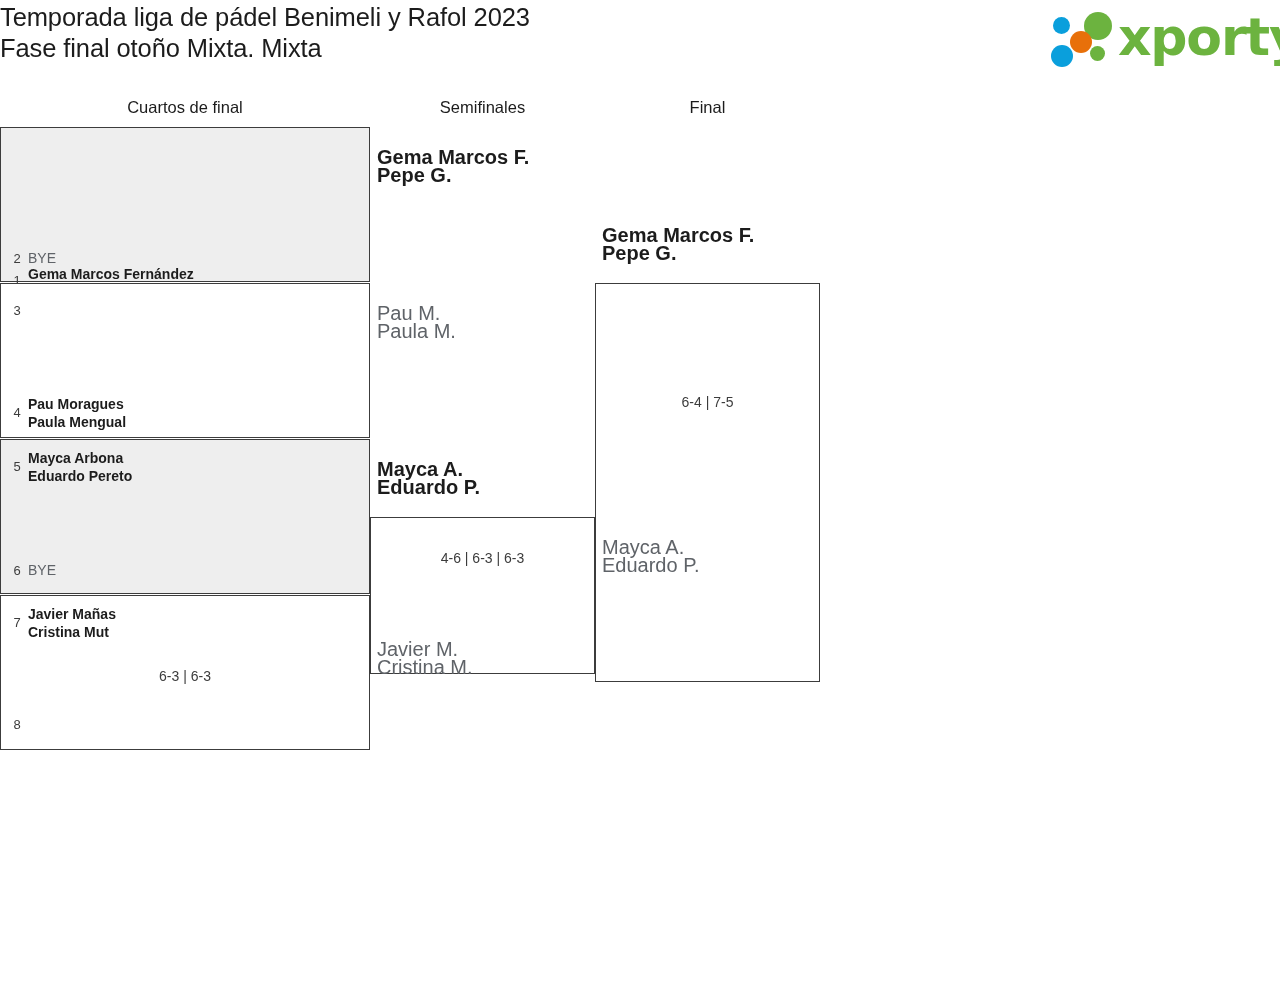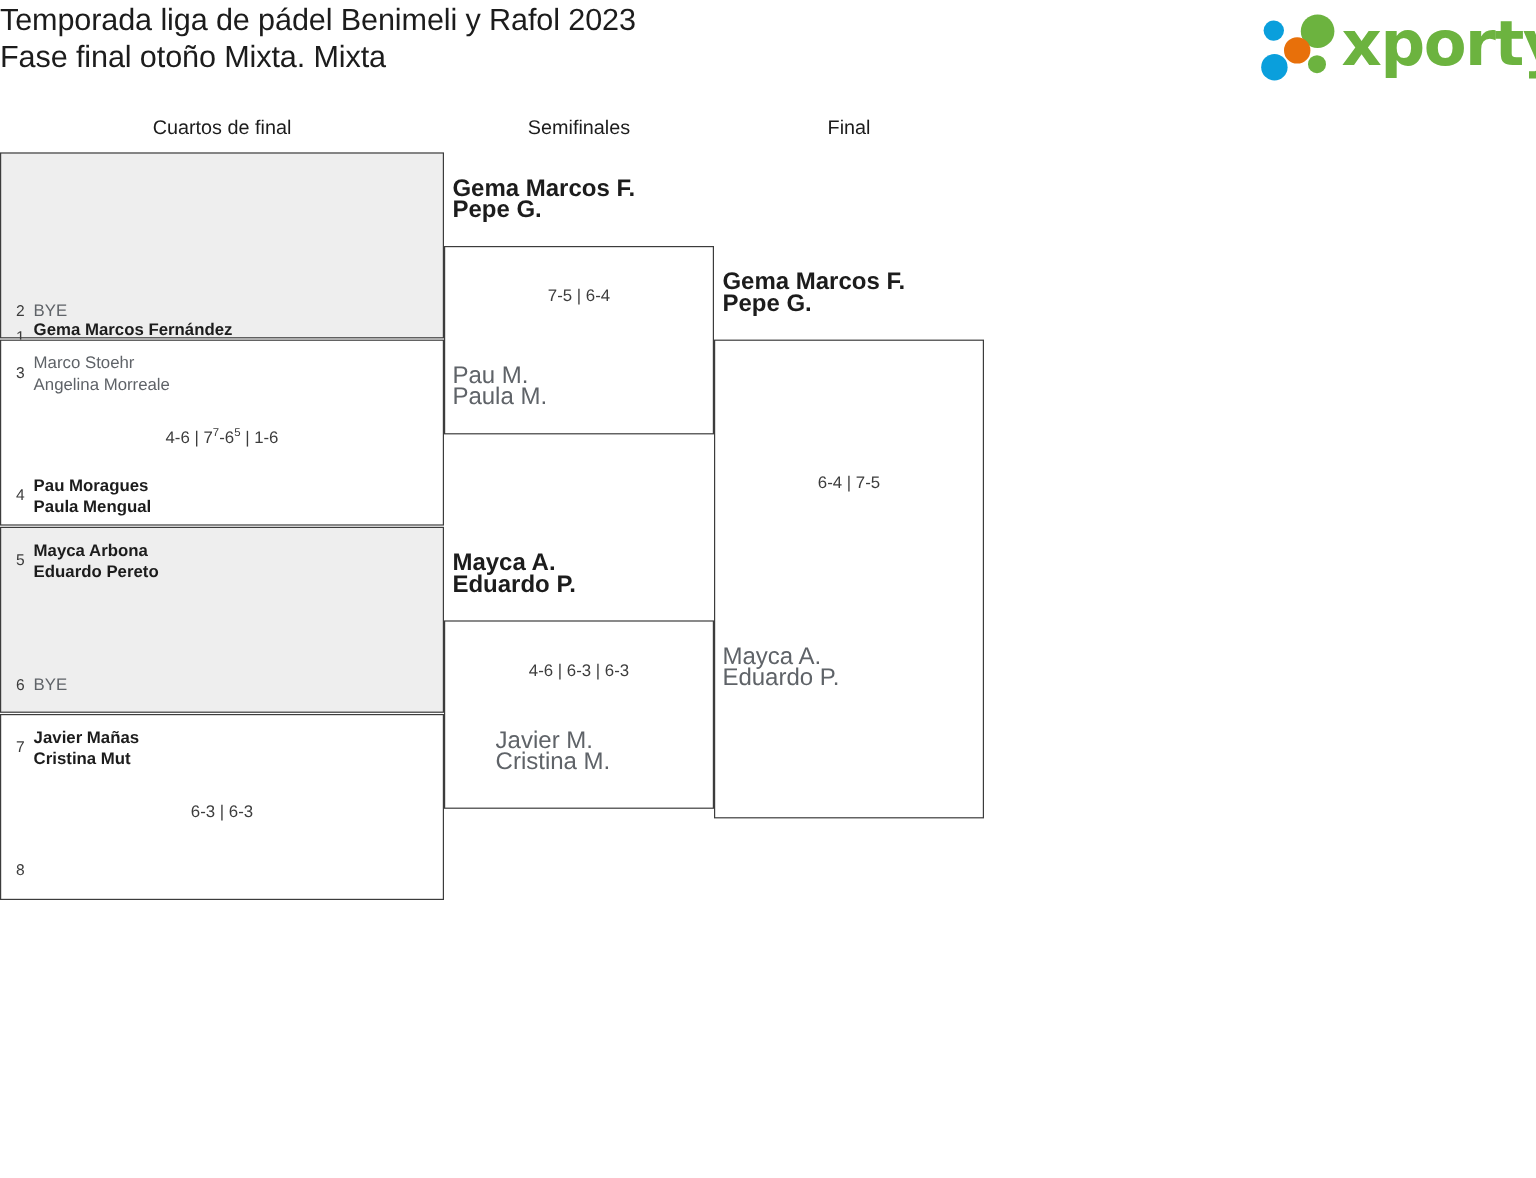--- a/index.html
+++ b/index.html
@@ -150,23 +150,20 @@
     <span class="seed" style="top:145px;">1</span>
     <span class="team winner" style="top:137px;">Gema Marcos Fernández
 Pepe Galan</span>
     <span class="score" style="top:127px;"></span>
     <span class="seed" style="top:123px;">2</span>
     <span class="team bye" style="top:121px;">BYE</span>
   </div>
 
   <div class="match-box" style="left:0px; top:283px; width:370px; height:155px;">
     <span class="seed" style="top:19px;">3</span>
-    <span class="team" style="top:9px;">Marco Stoehr
-Angelina Morreale</span>
-    <span class="score" style="top:71px;">4-6 | 7<sup>7</sup>-6<sup>5</sup> | 1-6</span>
     <span class="seed" style="top:121px;">4</span>
     <span class="team winner" style="top:111px;">Pau Moragues
 Paula Mengual</span>
   </div>
 
   <div class="match-box shaded" style="left:0px; top:439px; width:370px; height:155px;">
     <span class="seed" style="top:19px;">5</span>
     <span class="team winner" style="top:9px;">Mayca Arbona
 Eduardo Pereto</span>
     <span class="score" style="top:71px;"></span>
@@ -175,34 +172,31 @@
   </div>
 
   <div class="match-box" style="left:0px; top:595px; width:370px; height:155px;">
     <span class="seed" style="top:19px;">7</span>
     <span class="team winner" style="top:9px;">Javier Mañas
 Cristina Mut</span>
     <span class="score" style="top:71px;">6-3 | 6-3</span>
     <span class="seed" style="top:121px;">8</span>
   </div>
 
-  <div class="match-box" style="left:370px; top:205px; width:225px; height:157px;">
-    <span class="score" style="top:31px;">7-5 | 6-4</span>
-  </div>
   <span class="adv-team winner" style="left:377px; top:148px;">Gema Marcos F.
 Pepe G.</span>
   <span class="adv-team" style="left:377px; top:304px;">Pau M.
 Paula M.</span>
 
   <div class="match-box" style="left:370px; top:517px; width:225px; height:157px;">
     <span class="score" style="top:31px;">4-6 | 6-3 | 6-3</span>
   </div>
   <span class="adv-team winner" style="left:377px; top:460px;">Mayca A.
 Eduardo P.</span>
-  <span class="adv-team" style="left:377px; top:608px;margin-left:36px;">Javier M.
+  <span class="adv-team" style="left:377px; top:640px;">Javier M.
 Cristina M.</span>
 
   <div class="match-box" style="left:595px; top:283px; width:225px; height:399px;">
     <span class="score" style="top:109px;">6-4 | 7-5</span>
   </div>
   <span class="adv-team winner" style="left:602px; top:226px;">Gema Marcos F.
 Pepe G.</span>
   <span class="adv-team" style="left:602px; top:538px;">Mayca A.
 Eduardo P.</span>
 

